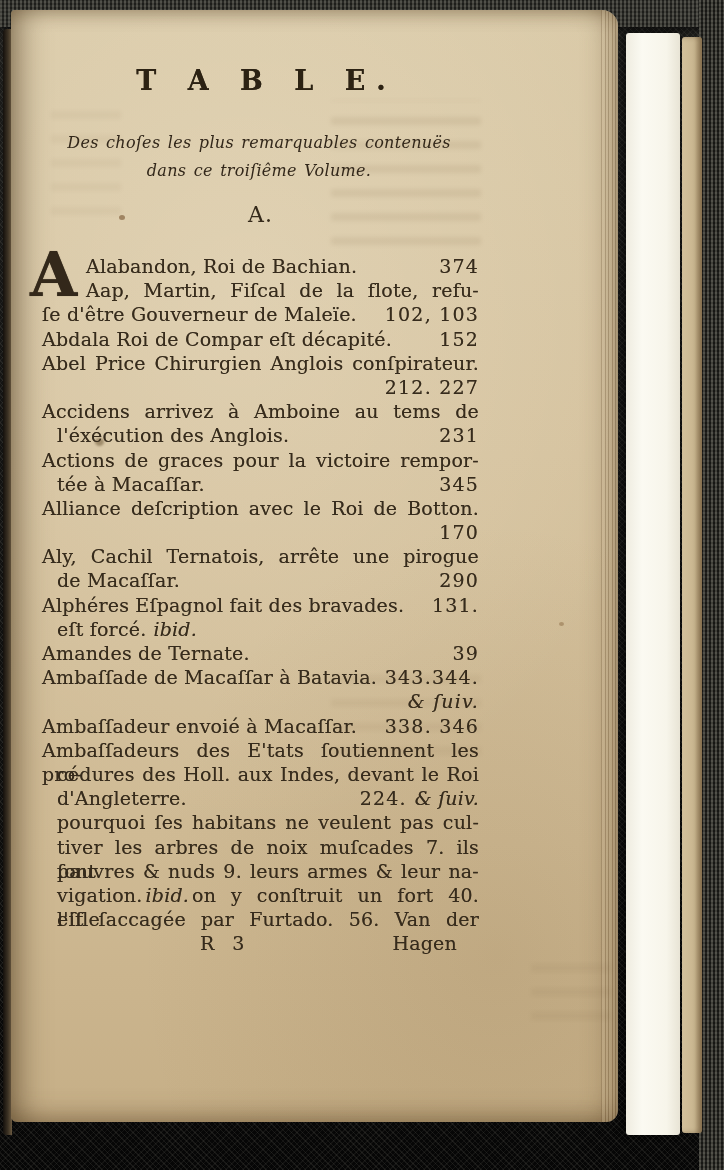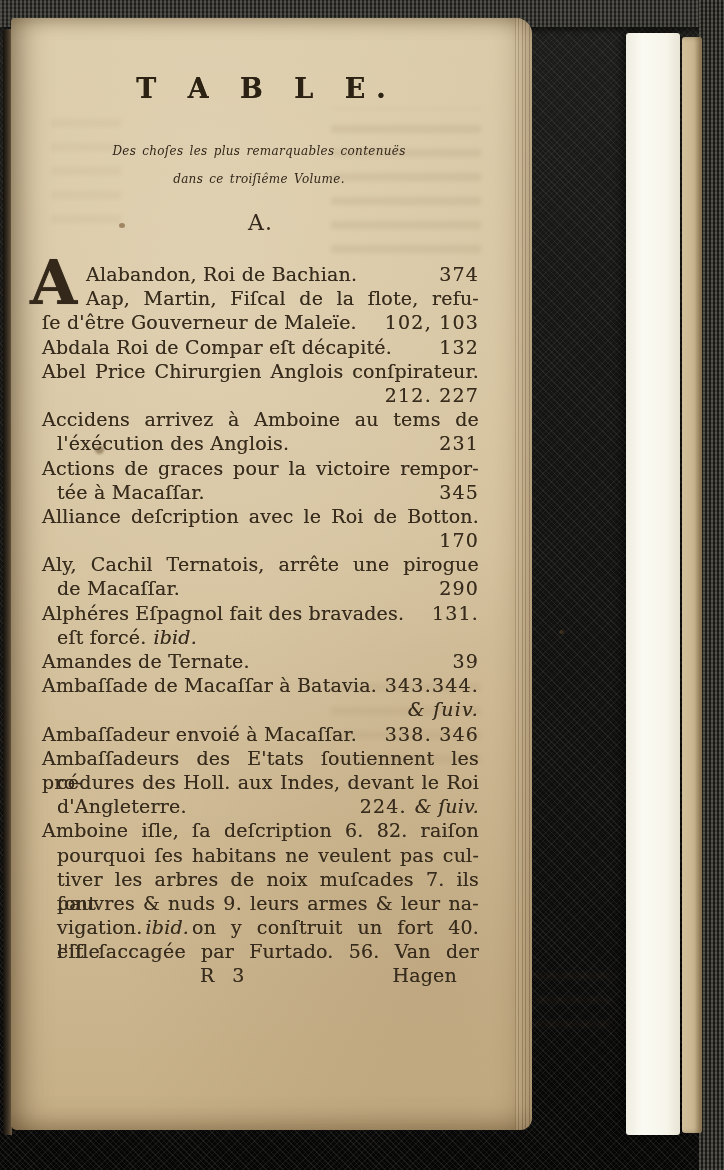--- a/index.html
+++ b/index.html
@@ -18,21 +18,21 @@
   .cloth-right{position:absolute;left:699px;top:0;width:25px;height:1170px;background:
       repeating-linear-gradient(90deg, rgba(150,148,136,.28) 0 2px, rgba(12,12,10,.5) 2px 4px),
       repeating-linear-gradient(0deg, rgba(130,128,118,.24) 0 2px, transparent 2px 4px),
       #21211d;}
 
   
   .spine{position:absolute;left:3px;top:29px;width:9px;height:1106px;border-radius:4px 0 0 4px;
       background:linear-gradient(90deg,#14100c 0%,#3c3224 55%,#6b5a41 100%);}
 
   
-  .page{position:absolute;left:11px;top:18px;width:521px;height:1112px;
+  .page{position:absolute;left:11px;top:10px;width:607px;height:1112px;
       border-radius:4px 16px 12px 6px;
       background:
         radial-gradient(120% 80% at 38% 26%, rgba(255,250,236,.22), transparent 60%),
         radial-gradient(90% 60% at 80% 85%, rgba(120,90,50,.14), transparent 65%),
         linear-gradient(180deg,#dacaa8 0%,#d5c29e 40%,#cfba94 75%,#c6af87 100%);
       box-shadow:
         inset 22px 0 30px -14px rgba(72,52,28,.55),
         inset -24px 0 28px -16px rgba(95,70,40,.48),
         inset 0 -20px 26px -14px rgba(95,70,40,.38),
         inset 0 14px 18px -12px rgba(90,66,36,.35);}
@@ -51,21 +51,21 @@
   
   .smudge{position:absolute;filter:blur(2px);opacity:.10;pointer-events:none;
       background:repeating-linear-gradient(0deg, rgba(110,85,52,.9) 0 8px, transparent 8px 24px);}
   .speck{position:absolute;border-radius:50%;pointer-events:none;}
 
   
   .tx{position:absolute;color:#352a1b;}
   .title{left:31px;top:55px;width:437px;text-align:center;font-size:27px;font-weight:bold;
       letter-spacing:11px;padding-left:6px;color:#2c2213;text-shadow:0 0 .6px rgba(44,34,19,.8);}
   .subtitle{left:18px;top:119px;width:460px;text-align:center;font-style:italic;
-      font-size:12px;line-height:28px;letter-spacing:.3px;word-spacing:2px;color:#32271a;}
+      font-size:16px;line-height:28px;letter-spacing:.3px;word-spacing:2px;color:#32271a;}
   .letter{left:31px;top:192px;width:437px;text-align:center;font-size:22px;letter-spacing:1px;}
 
   .lines{position:absolute;left:31px;top:244px;width:437px;font-size:19px;
       line-height:24.2px;letter-spacing:.2px;color:#362b1c;
       text-shadow:0 0 .5px rgba(48,36,20,.55);}
   .ln{height:24.2px;position:relative;}
   .ln.nw{white-space:nowrap;}
   .fill{text-align:justify;text-align-last:justify;}
   .rt{text-align:right;}
   .ind{padding-left:15px;}
@@ -121,21 +121,21 @@
           <span>Alabandon, Roi de Bachian.</span>
           <span class="num">374</span>
         </div>
       <div class="ln fill dc-pad"><span>Aap, Martin, Fiſcal de la flote, refu-</span></div>
       <div class="ln fx nw">
           <span>ſe d'être Gouverneur de Maleïe.</span>
           <span class="num">102, 103</span>
         </div>
       <div class="ln fx nw">
           <span>Abdala Roi de Compar eſt décapité.</span>
-          <span class="num">132</span>
+          <span class="num">152</span>
         </div>
       <div class="ln fill"><span>Abel Price Chirurgien Anglois conſpirateur.</span></div>
       <div class="ln rt nw"><span class="num">212. 227</span></div>
       <div class="ln fill"><span>Accidens arrivez à Amboine au tems de</span></div>
       <div class="ln fx nw ind">
           <span>l'éxécution des Anglois.</span>
           <span class="num">231</span>
         </div>
       <div class="ln fill"><span>Actions de graces pour la victoire rempor-</span></div>
       <div class="ln fx nw ind">
@@ -169,21 +169,20 @@
         </div>
       <div class="ln fill"><span>Ambaſſadeurs des E'tats ſoutiennent les pro-</span></div>
       <div class="ln fill ind"><span>cédures des Holl. aux Indes, devant le Roi</span></div>
       <div class="ln fx nw ind">
           <span>d'Angleterre.</span>
           <span class="rgt">
             <span class="num">224.</span>
             <span class="it">&amp; ſuiv.</span>
           </span>
         </div>
-      <div class="ln fill"><span>Amboine iſle, ſa deſcription 6. 82. raiſon</span></div>
       <div class="ln fill ind"><span>pourquoi ſes habitans ne veulent pas cul-</span></div>
       <div class="ln fill ind"><span>tiver les arbres de noix muſcades 7. ils ſont</span></div>
       <div class="ln fill ind"><span>pauvres &amp; nuds 9. leurs armes &amp; leur na-</span></div>
       <div class="ln fill ind"><span>vigation.</span><span class="it tight">ibid.</span><span>on y conſtruit un fort 40. l'iſle</span></div>
       <div class="ln fill ind"><span>eſt ſaccagée par Furtado. 56.  Van der</span></div>
 
       <div class="footer-line">
         <span class="sig">R 3</span>
         <span class="catch">Hagen</span>
       </div>

